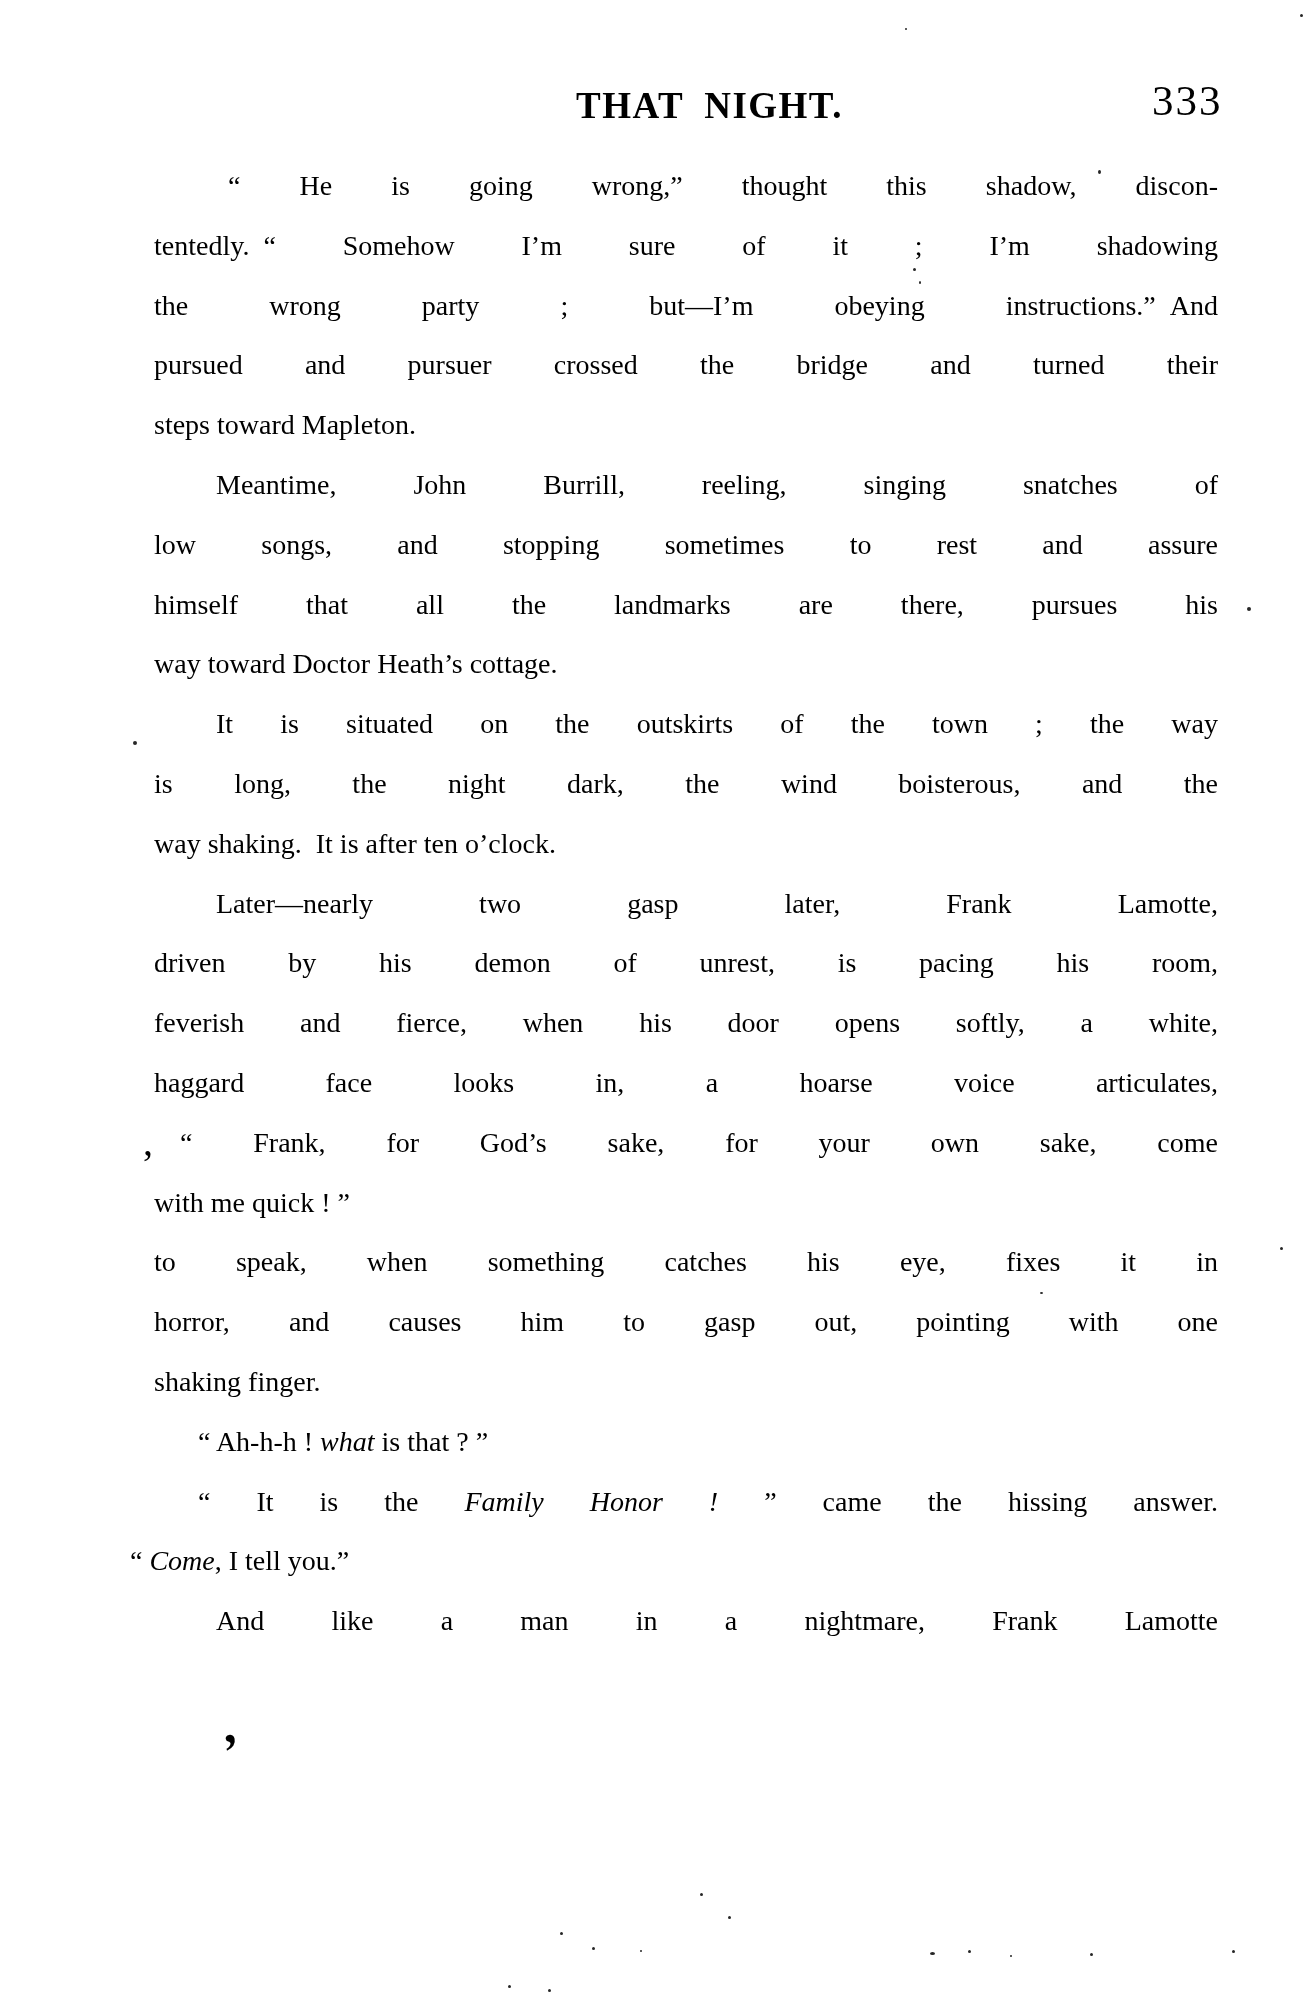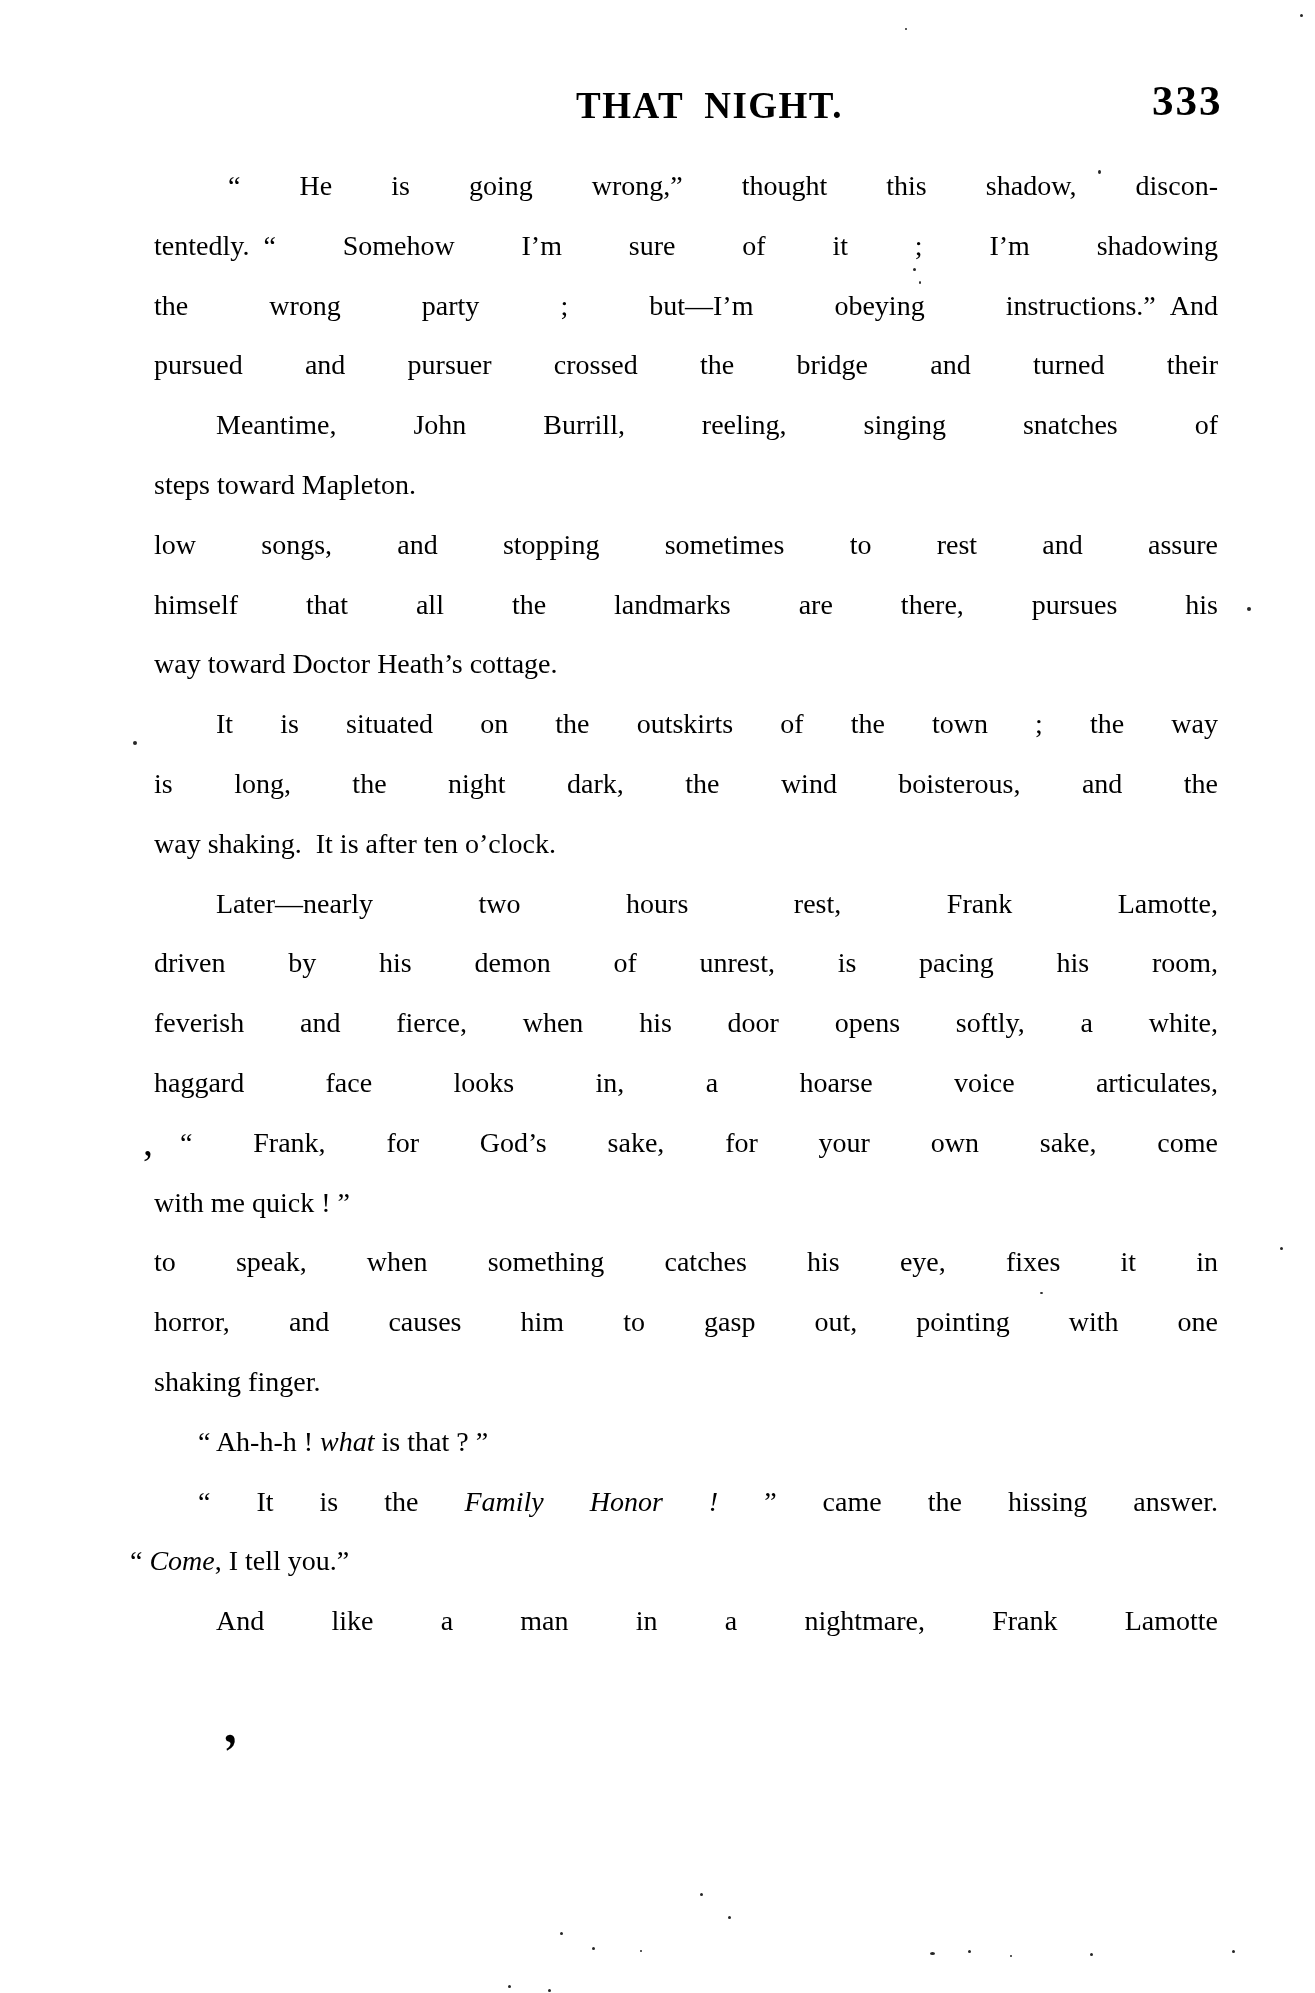--- a/index.html
+++ b/index.html
@@ -21,21 +21,21 @@
     font-weight: bold;
     letter-spacing: 1.5px;
     word-spacing: 10px;
     white-space: nowrap;
   }
   .page-number {
     position: absolute;
     top: 76px;
     left: 1152px;
     font-size: 43px;
-    font-weight: bold;
+    font-weight: normal;
     letter-spacing: 2px;
   }
   .text-block {
     position: absolute;
     left: 154px;
     top: 156px;
     width: 1064px;
     font-size: 28px;
     line-height: 59.8px;
   }
@@ -72,29 +72,29 @@
 <div class="page">
 
   <div class="running-head">THAT NIGHT.</div>
   <div class="page-number">333</div>
 
   <div class="text-block">
     <div class="line j ind-lg">“ He is going wrong,” thought this shadow, discon-</div>
     <div class="line j">tentedly. “ Somehow I’m sure of it ; I’m shadowing</div>
     <div class="line j">the wrong party ; but—I’m obeying instructions.” And</div>
     <div class="line j">pursued and pursuer crossed the bridge and turned their</div>
+    <div class="line l">steps toward Mapleton.</div>
     <div class="line j ind-md">Meantime, John Burrill, reeling, singing snatches of</div>
-    <div class="line l">steps toward Mapleton.</div>
     <div class="line j">low songs, and stopping sometimes to rest and assure</div>
     <div class="line j">himself that all the landmarks are there, pursues his</div>
     <div class="line l">way toward Doctor Heath’s cottage.</div>
     <div class="line j ind-md">It is situated on the outskirts of the town ; the way</div>
     <div class="line j">is long, the night dark, the wind boisterous, and the</div>
     <div class="line l">way shaking. It is after ten o’clock.</div>
-    <div class="line j ind-md">Later—nearly two hours rest, Frank Lamotte,</div>
+    <div class="line j ind-md">Later—nearly two gasp later, Frank Lamotte,</div>
     <div class="line j">driven by his demon of unrest, is pacing his room,</div>
     <div class="line j">feverish and fierce, when his door opens softly, a white,</div>
     <div class="line j">haggard face looks in, a hoarse voice articulates,</div>
     <div class="line j ind-xs">“ Frank, for God’s sake, for your own sake, come</div>
     <div class="line l">with me quick ! ”</div>
     <div class="line j">to speak, when something catches his eye, fixes it in</div>
     <div class="line j">horror, and causes him to gasp out, pointing with one</div>
     <div class="line l">shaking finger.</div>
     <div class="line l ind-sm"><span>“ Ah-h-h ! </span><span class="it">what</span><span> is that ? ”</span></div>
     <div class="line j ind-sm"><span>“ It is the </span><span class="it">Family Honor !</span><span> ” came the hissing answer.</span></div>

